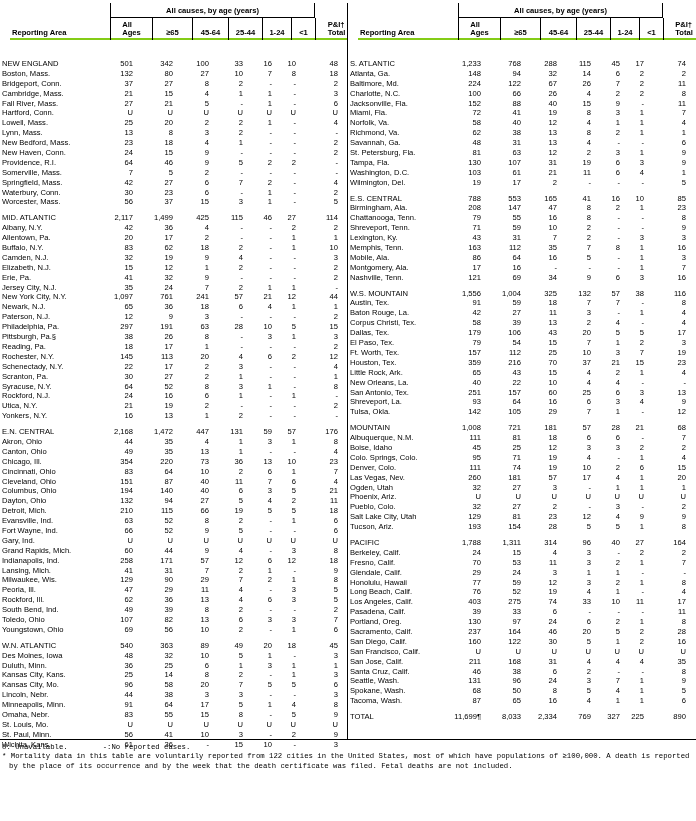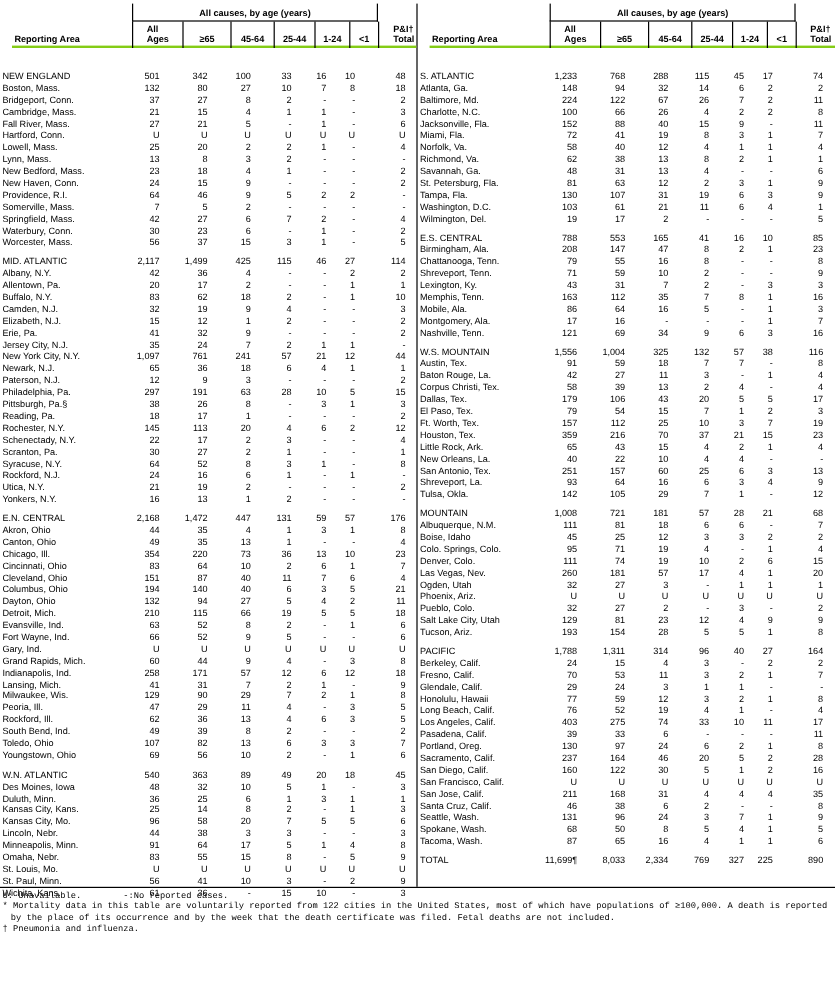--- a/index.html
+++ b/index.html
@@ -1430,16 +1430,15 @@
             <span class="c n">890</span>
           </div>
         </div>
     </div>
 
   </div>
 
   <div class="foot">
     <div class="fn">U: Unavailable.&nbsp;&nbsp;&nbsp;&nbsp;&nbsp;&nbsp;&nbsp;&nbsp;-:No reported cases.</div>
     <div class="fn">* Mortality data in this table are voluntarily reported from 122 cities in the United States, most of which have populations of ≥100,000. A death is reported by the place of its occurrence and by the week that the death certificate was filed. Fetal deaths are not included.</div>
-    <div class="fn">† Pneumonia and influenza.</div>
   </div>
 
 </div>
 
 </body></html>

